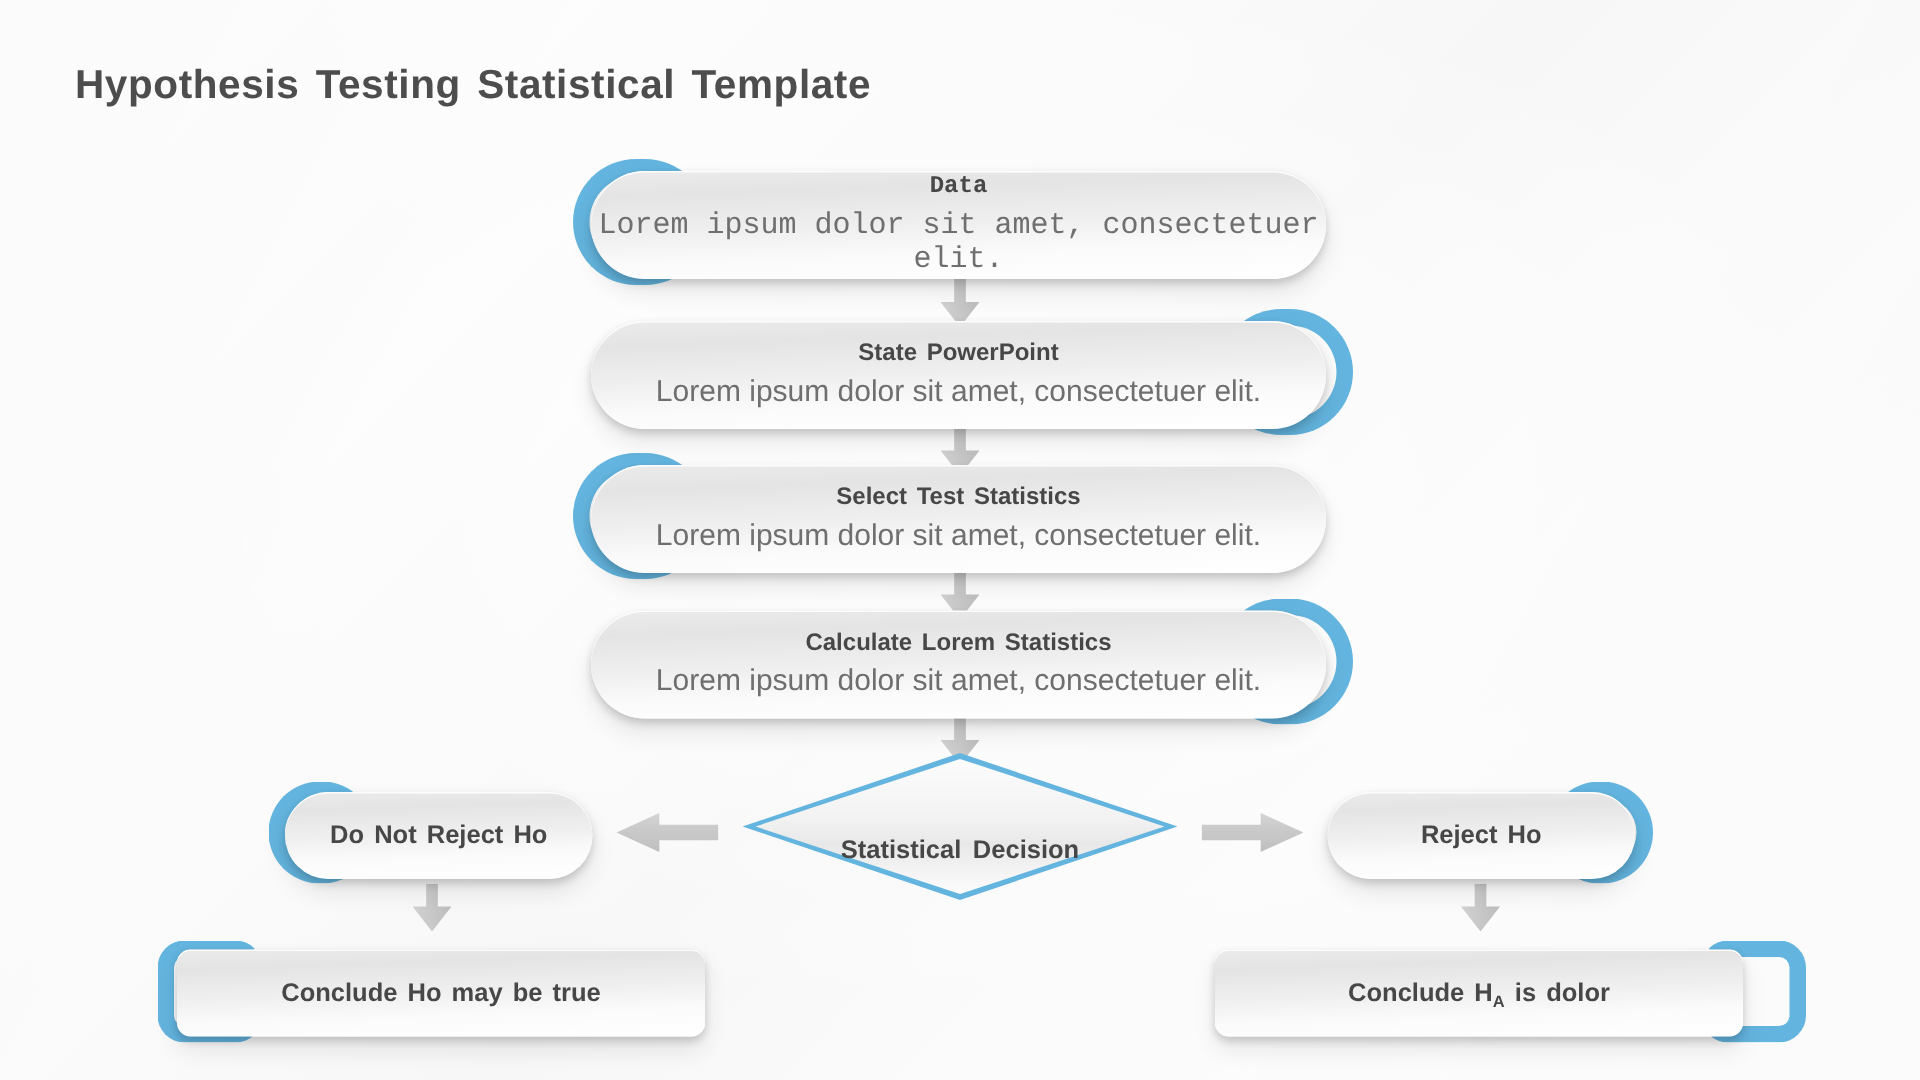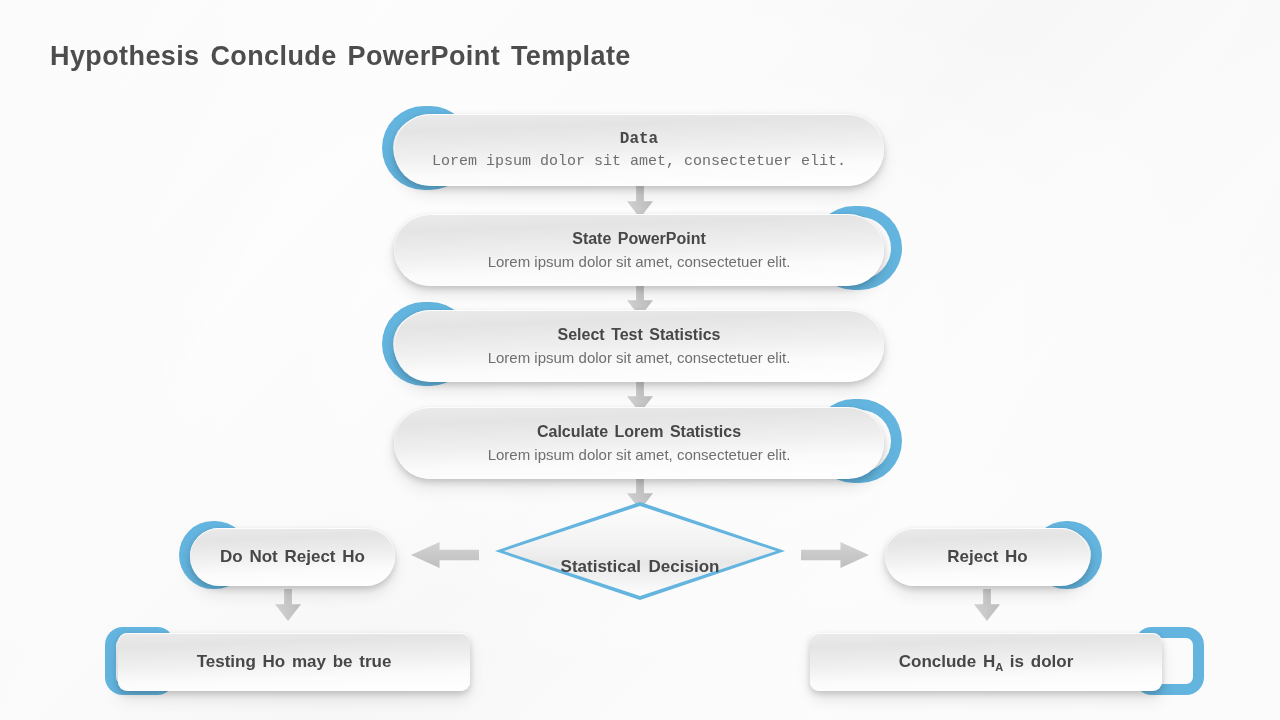--- a/index.html
+++ b/index.html
@@ -89,21 +89,21 @@
   }
 
   .pill-title {
     font-size: 16px;
     font-weight: bold;
     color: #474747;
     word-spacing: 2px;
     line-height: 1.15;
   }
   .pill-sub {
-    font-size: 15px;
+    font-size: 20px;
     color: #6f6f6f;
     margin-top: 5px;
     line-height: 1.15;
   }
 
   .branch-title {
     font-size: 17px;
     font-weight: bold;
     color: #474747;
     word-spacing: 2px;
@@ -186,21 +186,21 @@
     height: 26px;
     background: linear-gradient(180deg, #d4d4d4 0%, #c8c8c8 50%, #bfbfbf 100%);
     clip-path: polygon(100% 50%, 58% 0%, 58% 30%, 0% 30%, 0% 70%, 58% 70%, 58% 100%);
   }
 </style>
 </head>
 <body>
 
 <div id="slide">
 
-  <div id="page-title">Hypothesis Conclude PowerPoint Template</div>
+  <div id="page-title">Hypothesis Testing Statistical Template</div>
 
   <div class="node">
     <div class="arc arc-left" style="left:382px; top:106px; width:90px; height:84px; border-radius:42px;"></div>
     <div class="pill" style="left:394px; top:114px; width:490px; height:72px; border-radius:36px;font-family:Liberation Mono, monospace;">
       <div class="pill-title">Data</div>
       <div class="pill-sub">Lorem ipsum dolor sit amet, consectetuer elit.</div>
     </div>
   </div>
 
   <div class="arrow arrow-down" style="left:627px; top:186px;"></div>
@@ -258,21 +258,21 @@
     <div class="pill" style="left:885px; top:528px; width:205px; height:58px; border-radius:29px;">
       <div class="branch-title">Reject Ho</div>
     </div>
   </div>
 
   <div class="arrow arrow-down" style="left:974px; top:589px;"></div>
 
   <div class="node">
     <div class="arc arc-left" style="left:105px; top:627px; width:70px; height:68px; border-radius:18px;"></div>
     <div class="pill" style="left:118px; top:633px; width:352px; height:58px; border-radius:9px;">
-      <div class="concl-title">Testing Ho may be true</div>
+      <div class="concl-title">Conclude Ho may be true</div>
     </div>
   </div>
 
   <div class="node">
     <div class="arc arc-right" style="left:1134px; top:627px; width:70px; height:68px; border-radius:18px;"></div>
     <div class="pill" style="left:810px; top:633px; width:352px; height:58px; border-radius:9px;">
         <div class="concl-title">
           <span>Conclude H</span><sub>A</sub><span> is dolor</span>
         </div>
     </div>

